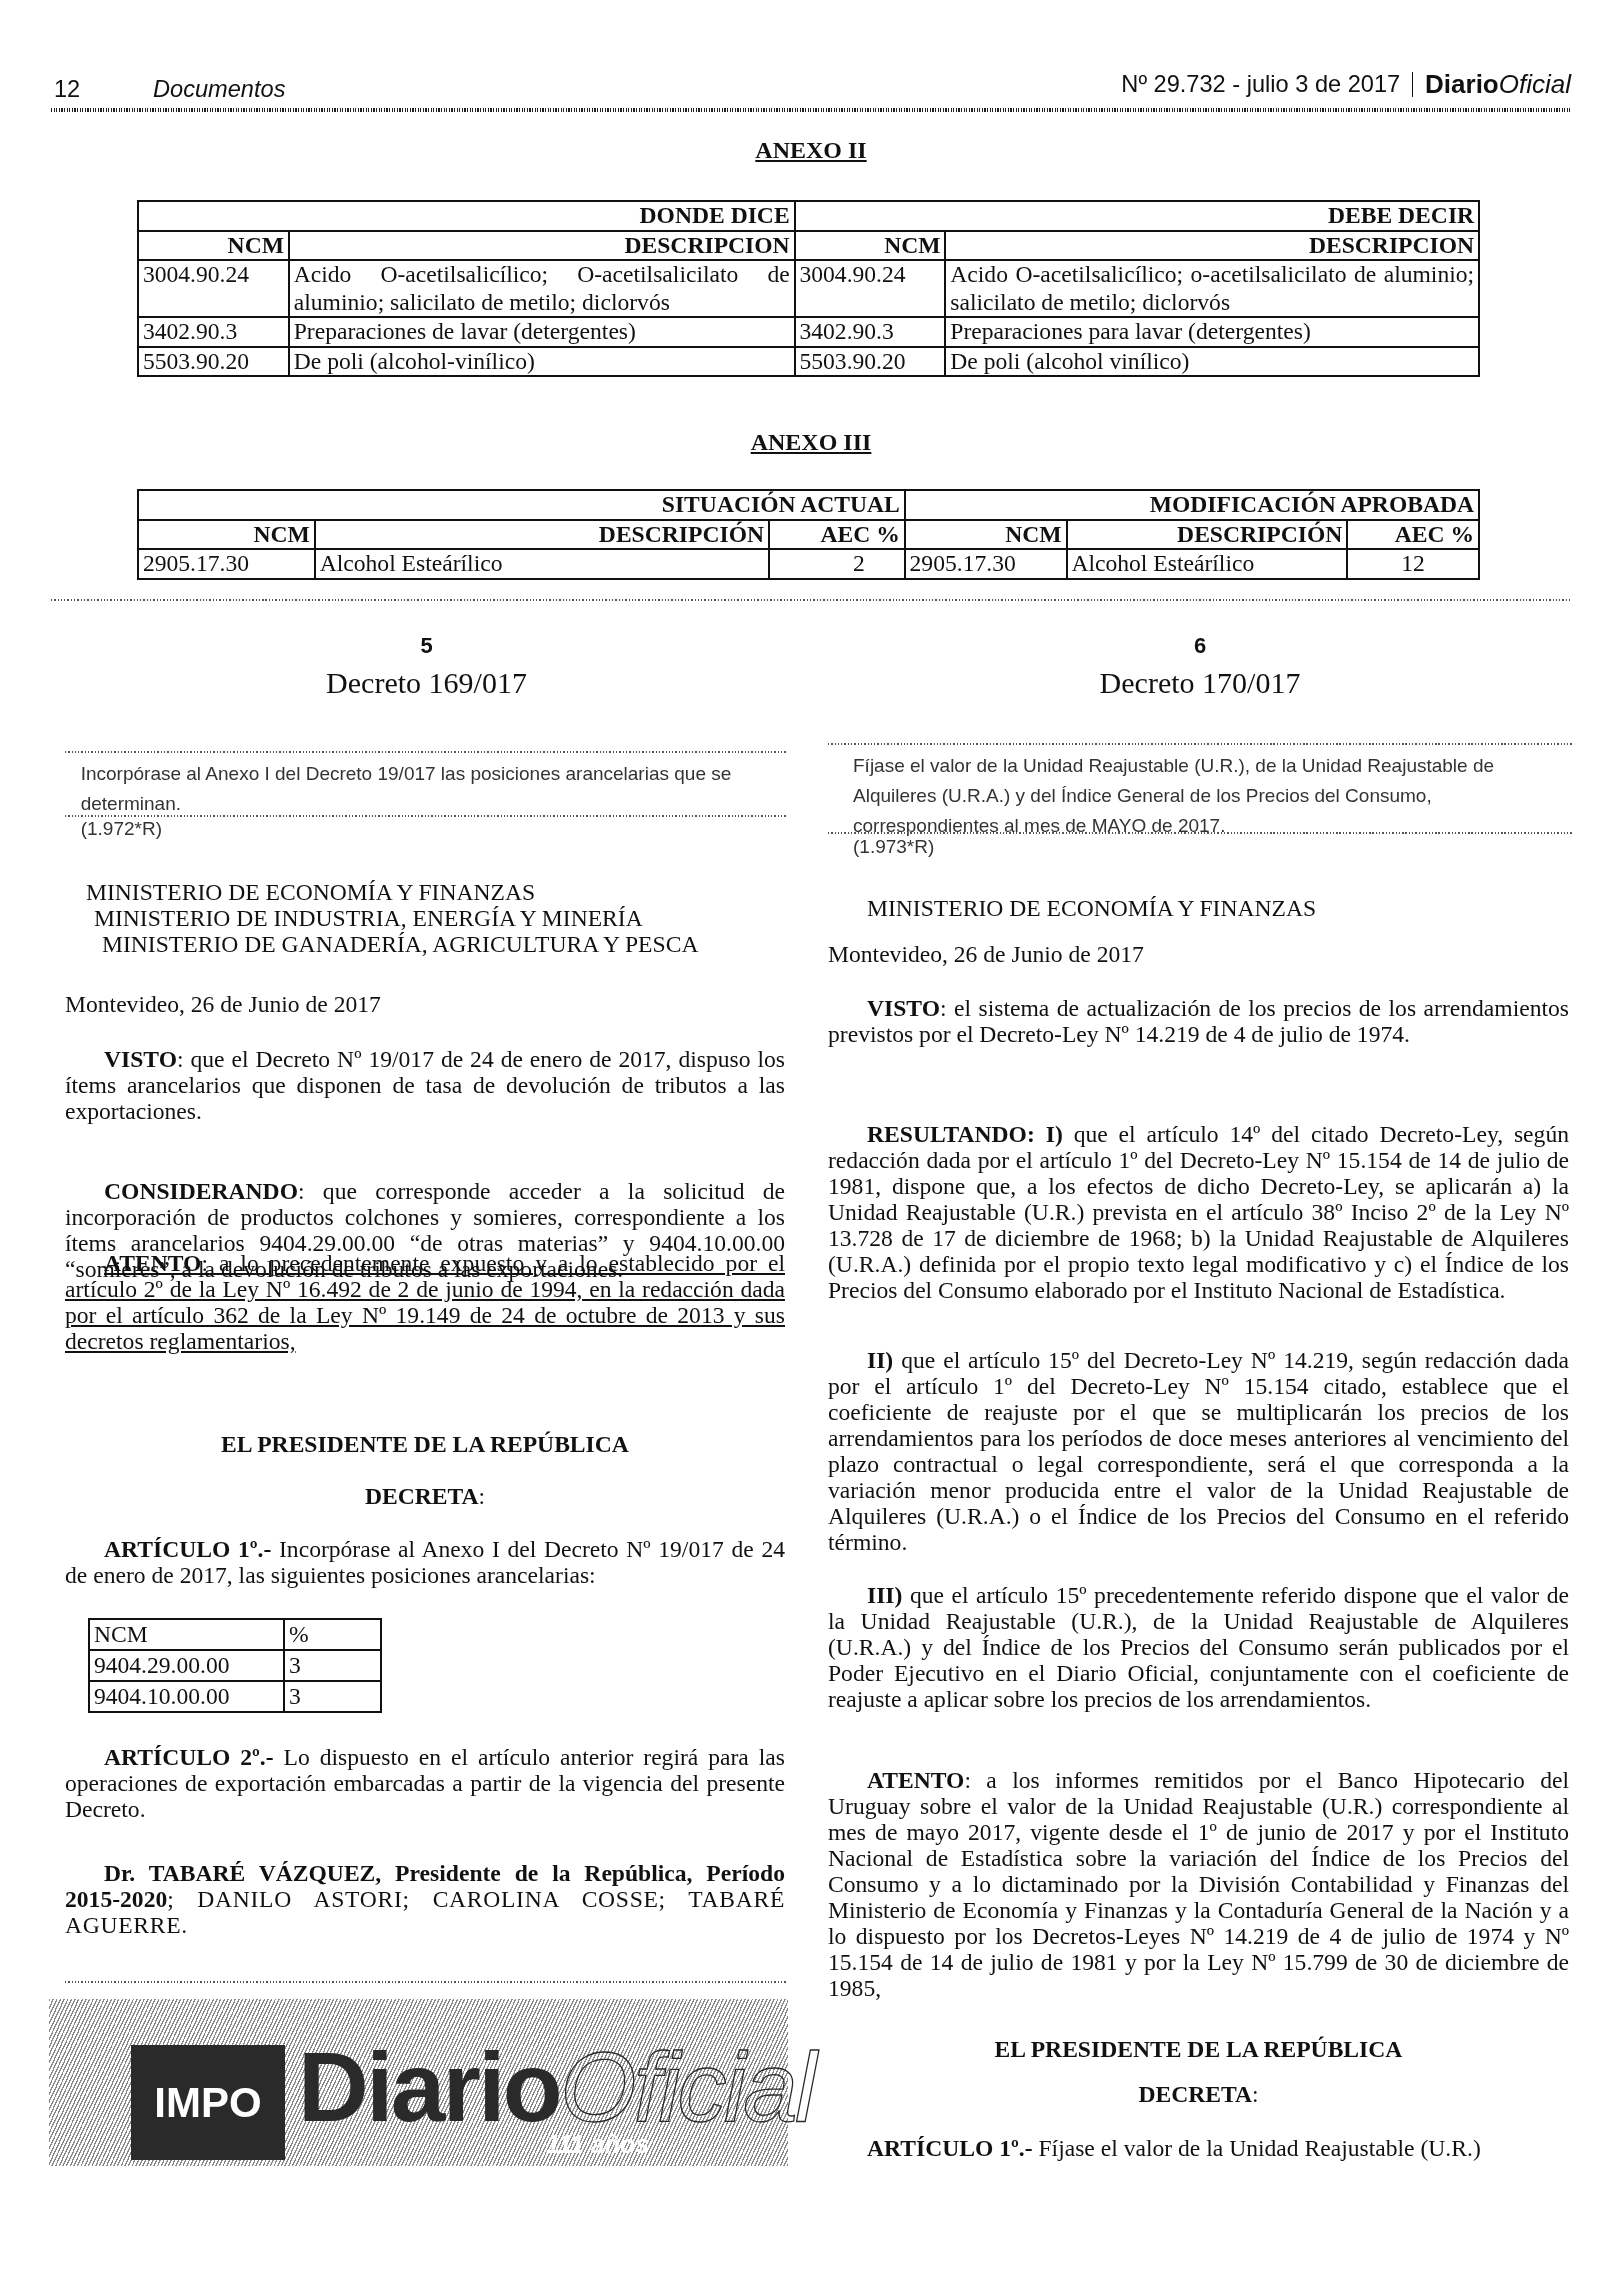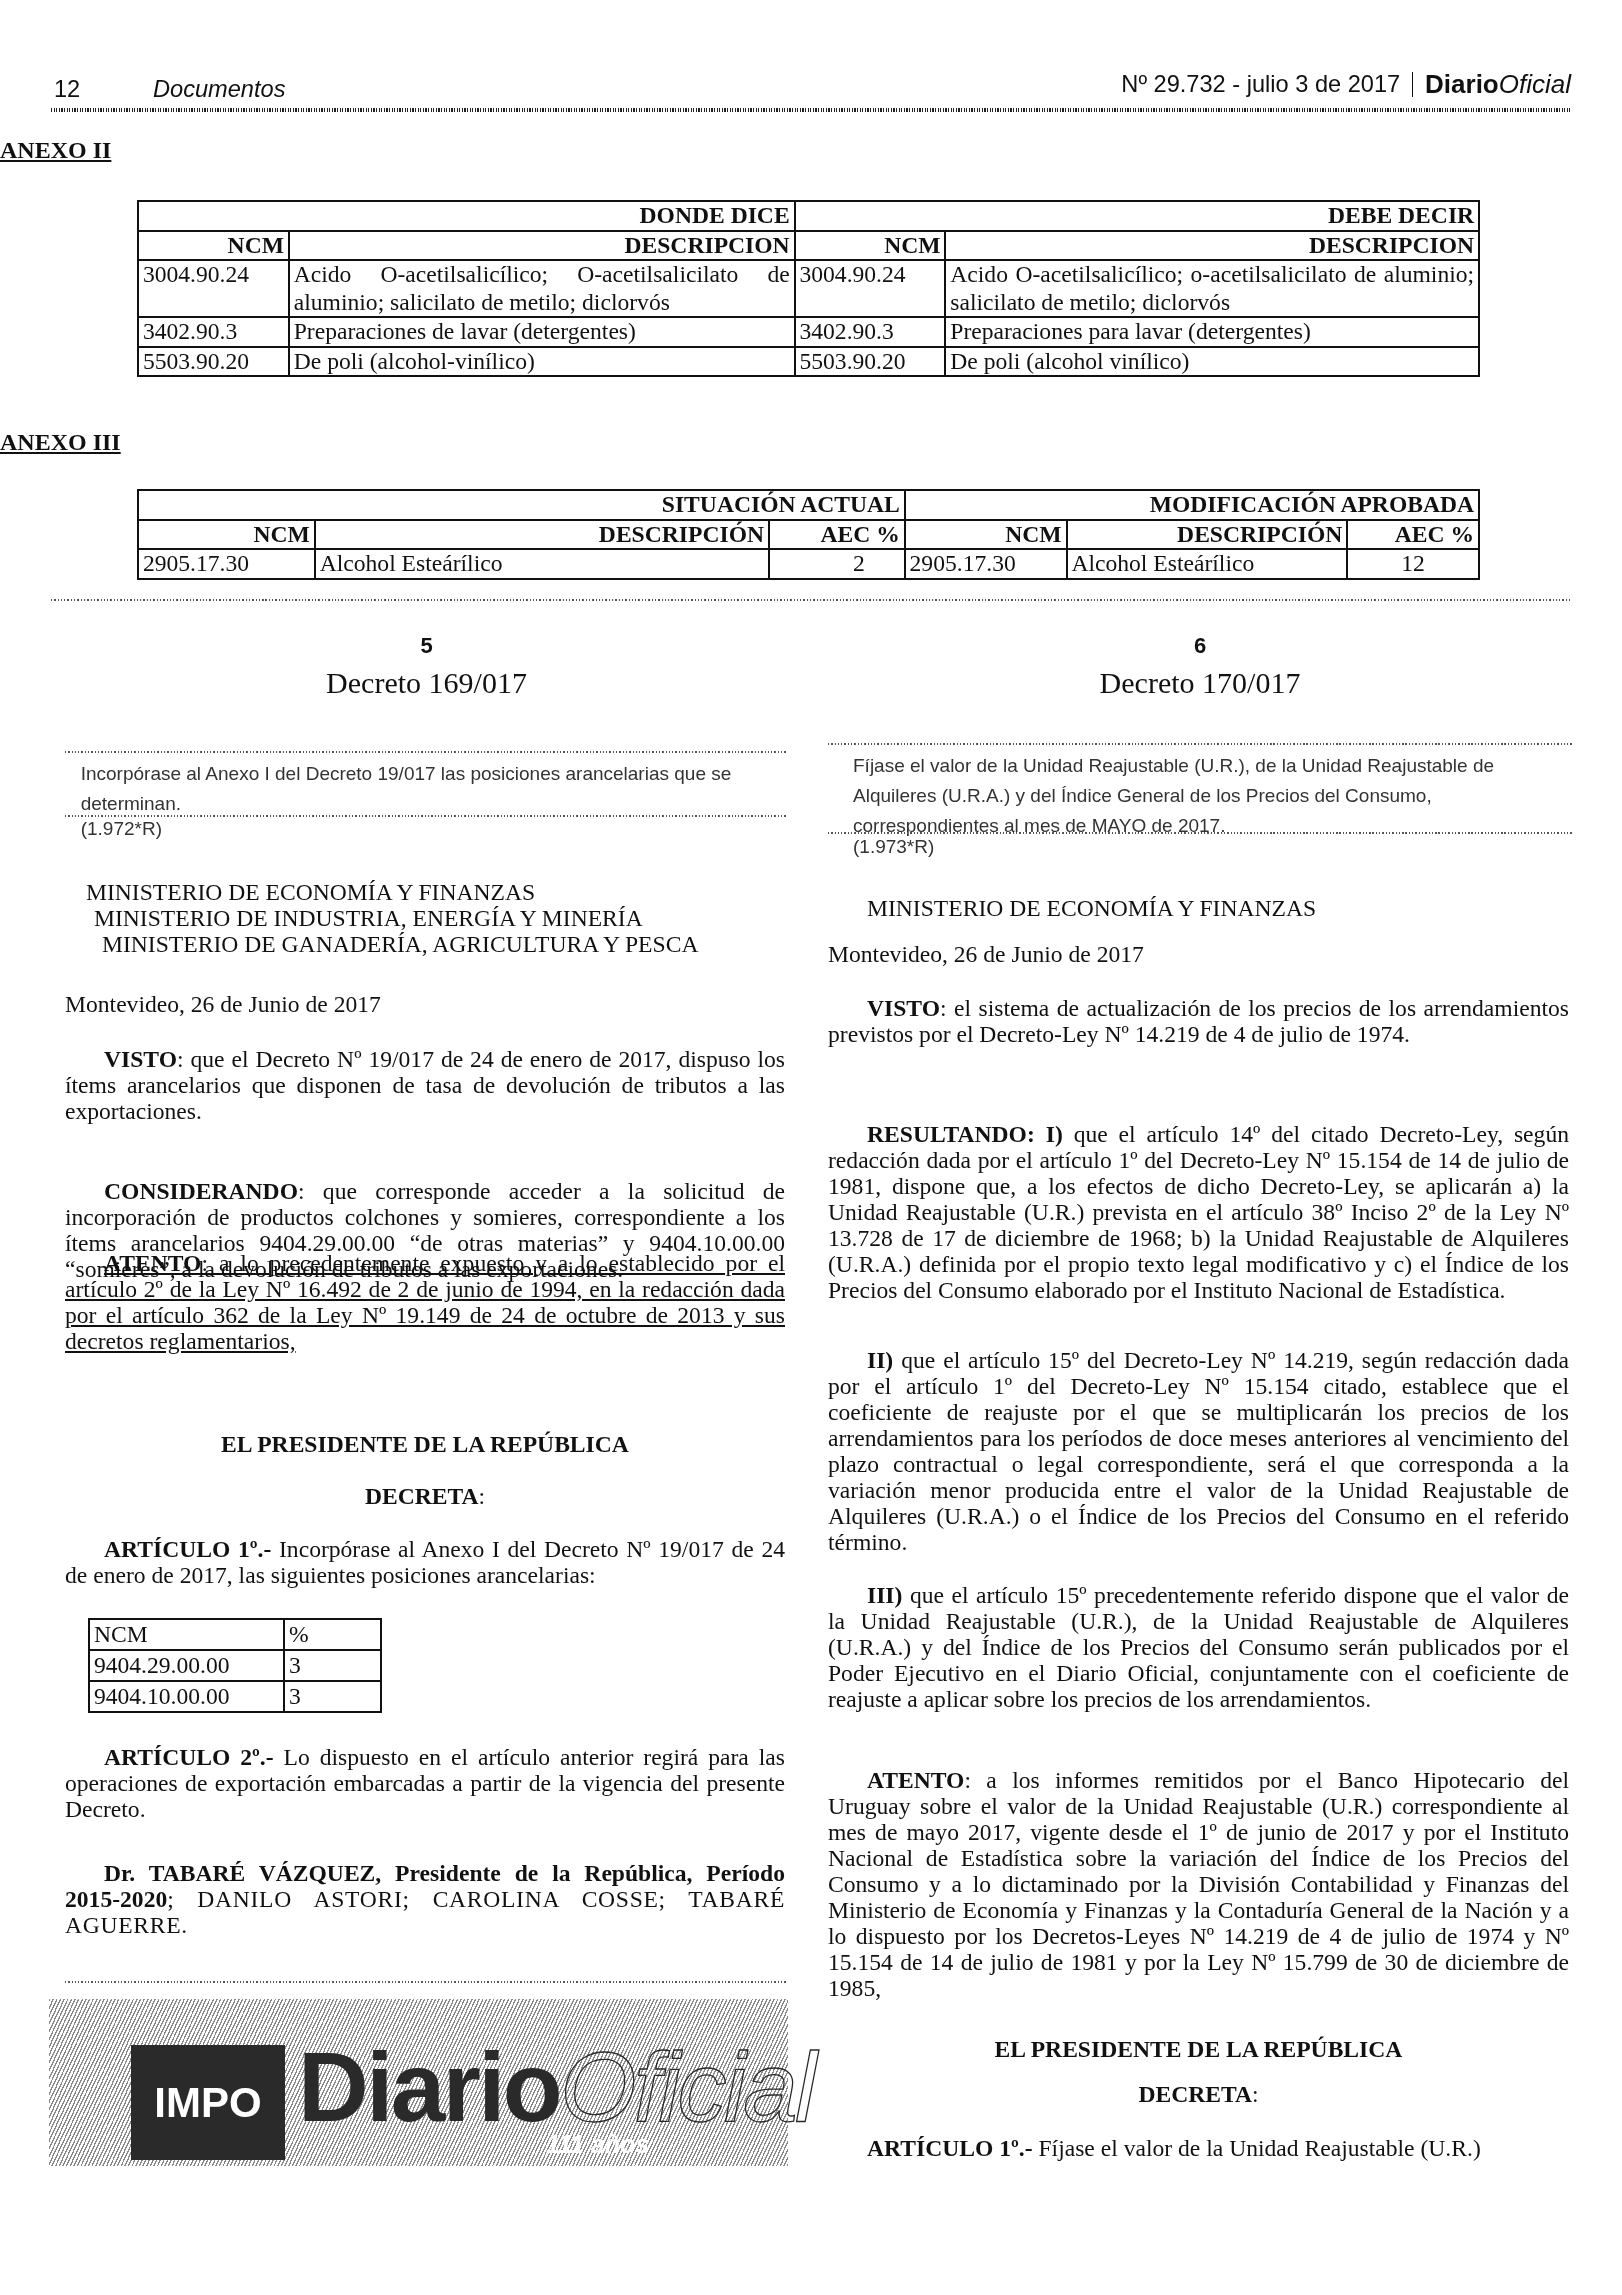--- a/index.html
+++ b/index.html
@@ -10,21 +10,21 @@
   
   .hdr-page { left:54px; top:76px; font-size:23.6px; }
   .hdr-section { left:153px; top:76px; font-size:23.6px; font-style:italic; }
   .hdr-right { right:51px; top:69px; font-size:23.6px; display:flex; align-items:center; gap:11.8px; }
   .hdr-sep { width:1.3px; height:25px; background:#111; display:inline-block; }
   .brand-b { font-weight:bold; font-size:26px; }
   .brand-i { font-style:italic; font-size:26px; }
   .dotrule { position:absolute; height:3.9px;
     background-image: repeating-linear-gradient(90deg, #222 0 1.3px, transparent 1.3px 2.6px); }
   .dotrule.thin { height:2px; background-image: repeating-linear-gradient(90deg, #555 0 1.3px, transparent 1.3px 3.3px); }
-  .anexo-title { left:0; width:1622px; font-size:24px; font-weight:bold; text-decoration:underline; }
+  .anexo-title { left:0; width:1622px; text-align:center; font-size:24px; font-weight:bold; text-decoration:underline; }
   table.grid { position:absolute; border-collapse:collapse; font-size:23.6px; }
   table.grid td, table.grid th { border:2px solid #111; padding:0 3.9px; line-height:27.5px; vertical-align:top; }
   table.grid th { font-weight:bold; text-align:right; }
   td.c { text-align:center; } td.r { text-align:right; }
   
   .col { position:absolute; top:0; }
   .dec-num { text-align:center; font-weight:bold; font-size:22px; }
   .dec-title { text-align:center; font-size:30px; }
   .summary { font-size:19px; line-height:30px; color:#333; padding:5.2px 15.7px 5.2px 15.7px; }
   .ref { font-size:19px; color:#333; padding-left:15.7px; }

